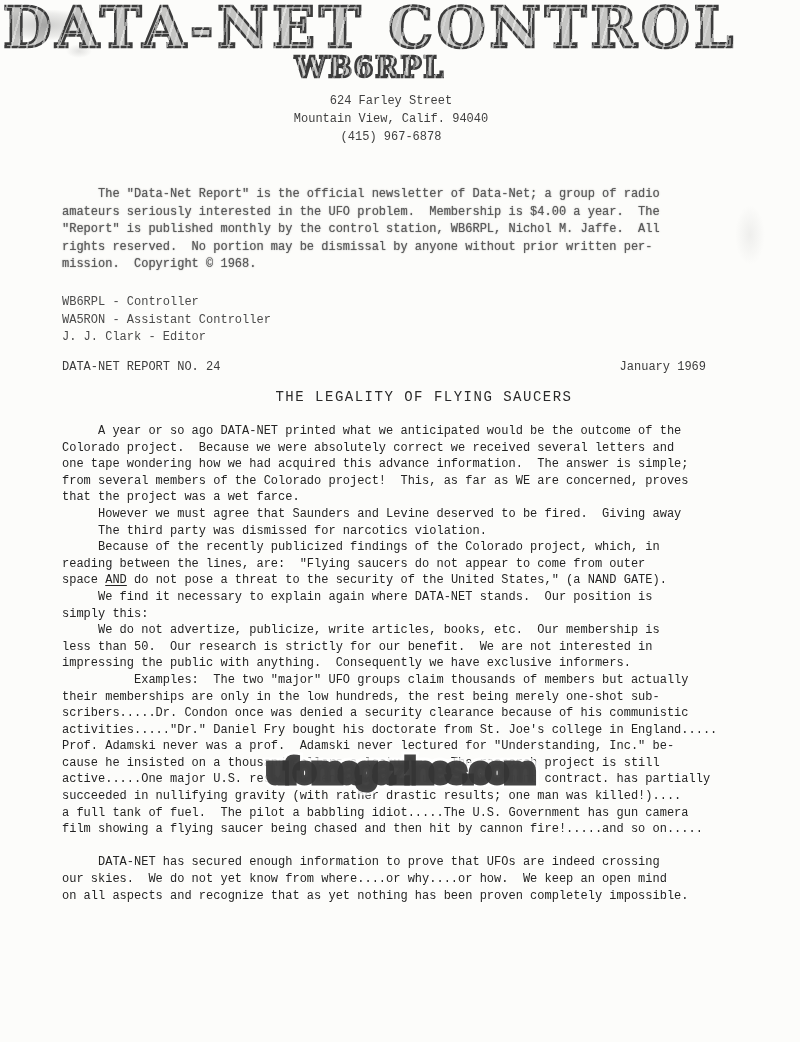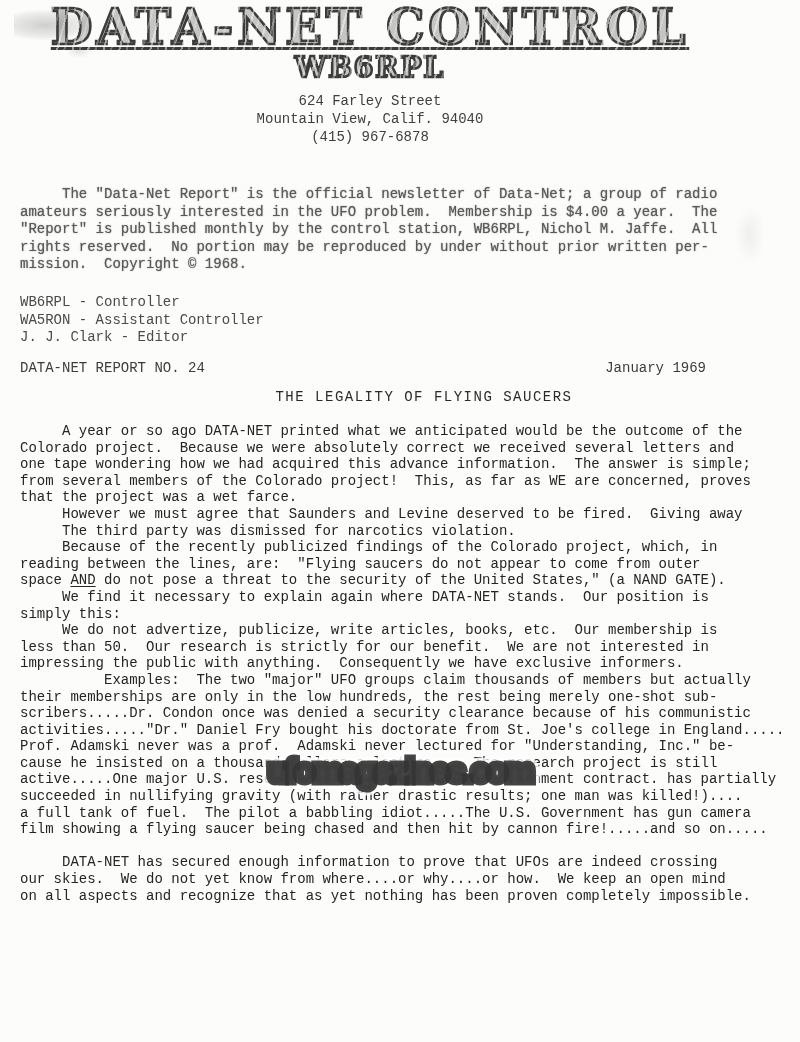--- a/index.html
+++ b/index.html
@@ -20,26 +20,26 @@
 
   
   .hdr{position:absolute;top:4px;left:0;width:740px;text-align:center;}
   .stencil{
     font-family:"DejaVu Serif","Liberation Serif",serif;font-weight:700;
     color:rgba(70,70,70,.30);
     -webkit-text-stroke:2.6px #3c3c3c;
     -webkit-mask-image:repeating-linear-gradient(105deg,#000 0 6px,rgba(0,0,0,.5) 6px 8px,#000 8px 13px,rgba(0,0,0,.72) 13px 15px);
             mask-image:repeating-linear-gradient(105deg,#000 0 6px,rgba(0,0,0,.5) 6px 8px,#000 8px 13px,rgba(0,0,0,.72) 13px 15px);
   }
-  .hdr .title{font-size:48px;line-height:46px;letter-spacing:4px;text-decoration:underline;}
+  .hdr .title{font-size:56px;line-height:46px;letter-spacing:4px;}
   .hdr .callsign{font-size:28px;line-height:34px;letter-spacing:2px;margin-top:1px;}
   .hdr .addr{margin-top:7px;font-size:14px;line-height:18px;color:#3f3f3f;}
 
   
-  .tline{white-space:pre;font-size:14px;}
+  .tline{white-space:pre;font-size:12px;margin-left:42px;}
   .intro{position:absolute;top:186px;left:20px;color:#5a5a5a;
          text-shadow:0 0 1.2px rgba(95,95,95,.85);}
   .intro .tline{height:17.5px;line-height:17.5px;}
   .staff{position:absolute;top:294px;left:20px;}
   .staff .tline{height:17.5px;line-height:17.5px;color:#4a4a4a;}
 
   .reportrow{position:absolute;top:360px;left:20px;width:686px;
              display:flex;justify-content:space-between;font-size:14px;color:#3c3c3c;gap:32px;}
   .art-title{position:absolute;top:389px;left:0;width:800px;text-align:center;
              font-size:14px;letter-spacing:1.5px;color:#2a2a2a;padding-left:24px;}
@@ -79,21 +79,21 @@
         <div class="tline">Mountain View, Calif. 94040</div>
         <div class="tline">(415) 967-6878</div>
       </div>
   </div>
 
   <div class="intro">
 
   <div class="tline">     The "Data-Net Report" is the official newsletter of Data-Net; a group of radio</div>
       <div class="tline">amateurs seriously interested in the UFO problem.  Membership is $4.00 a year.  The</div>
       <div class="tline">"Report" is published monthly by the control station, WB6RPL, Nichol M. Jaffe.  All</div>
-      <div class="tline">rights reserved.  No portion may be reproduced by under without prior written per-</div>
+      <div class="tline">rights reserved.  No portion may be dismissal by anyone without prior written per-</div>
       <div class="tline">mission.  Copyright © 1968.</div>
     </div>
 
   <div class="staff">
 
   <div class="tline">WB6RPL - Controller</div>
       <div class="tline">WA5RON - Assistant Controller</div>
       <div class="tline">J. J. Clark - Editor</div>
     </div>
 

